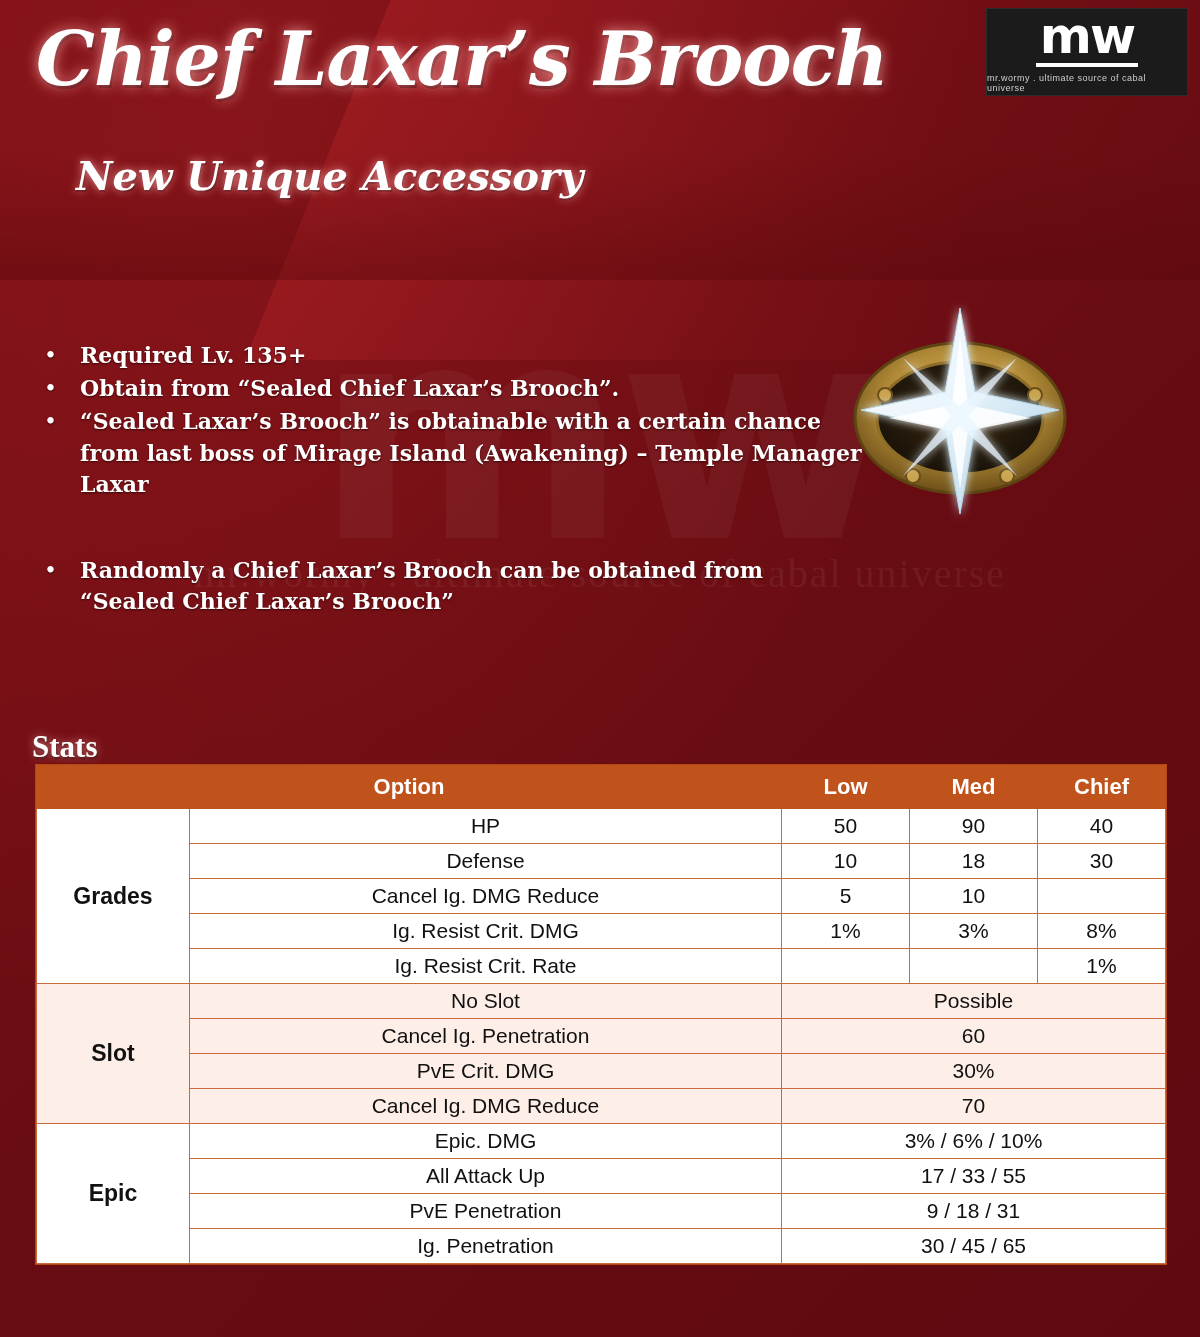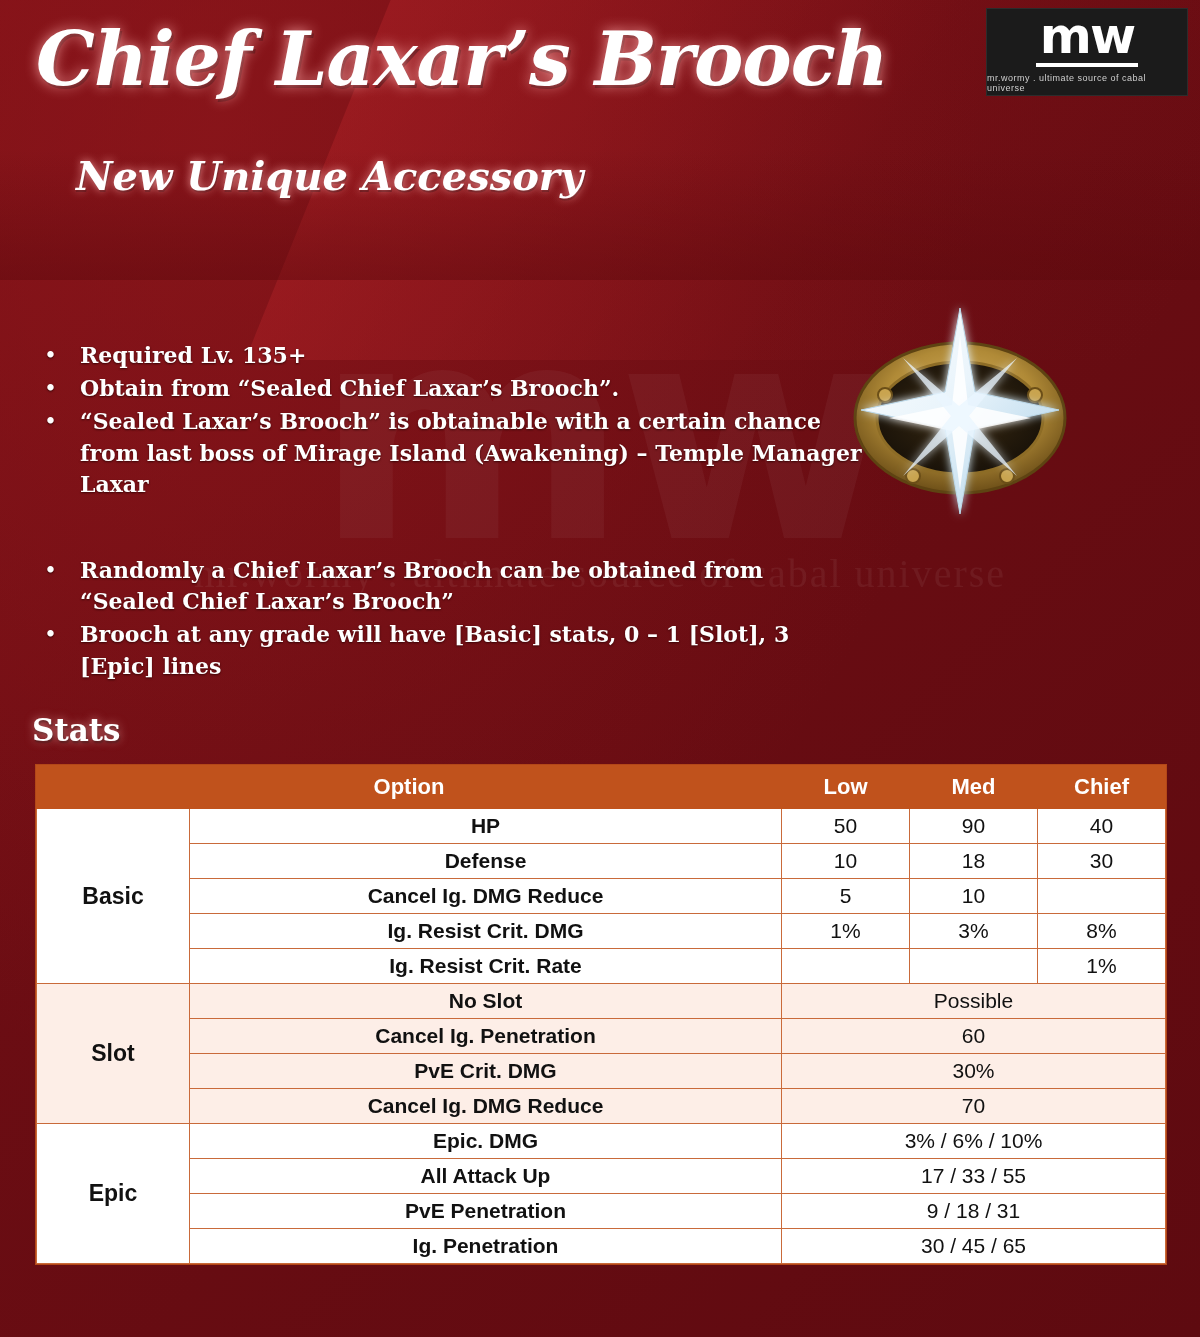--- a/index.html
+++ b/index.html
@@ -162,21 +162,21 @@
     left: 32px;
     font-family: "DejaVu Serif", serif;
     font-size: 31px;
     font-weight: bold;
     color: #ffffff;
     text-shadow: 0 0 10px rgba(255,190,190,0.6), 1px 2px 2px rgba(60,5,8,0.9);
     z-index: 4;
   }
   #sec-basic { top: 283px; }
   #sec-grades { top: 497px; }
-  #sec-stats { top: 712px; }
+  #sec-stats { top: 729px; font-family: Liberation Serif, serif; }
 
   .bullets {
     position: absolute;
     left: 62px;
     width: 800px;
     z-index: 4;
     font-family: "DejaVu Serif", serif;
     font-size: 22px;
     color: #ffffff;
     line-height: 1.42;
@@ -237,21 +237,21 @@
     font-size: 22px;
     border: 1px solid #c0521c;
     padding: 8px 6px;
   }
   .stats-table td.group {
     font-weight: bold;
     font-size: 23px;
     width: 140px;
   }
   .stats-table td.optname {
-    font-weight: bold;
+    font-weight: normal;
     text-align: center;
     font-size: 21px;
   }
   .stats-table tbody tr.slot td {
     background: #fdeee7;
   }
   .stats-table tbody tr.basic td,
   .stats-table tbody tr.epic td {
     background: #ffffff;
   }
@@ -295,23 +295,20 @@
       <li>
           <span class="cont">“Sealed Laxar’s Brooch” is obtainable with a certain chance from last boss of Mirage Island (Awakening) – Temple Manager Laxar</span>
         </li>
     </ul>
   </div>
 
   <div class="bullets" id="bul-grades">
     <ul>
       <li>
           <span class="cont">Randomly a Chief Laxar’s Brooch can be obtained from “Sealed Chief Laxar’s Brooch”</span>
-        </li>
-      <li>
-          <span class="cont">Brooch at any grade will have [Basic] stats, 0 – 1 [Slot], 3 [Epic] lines</span>
         </li>
     </ul>
   </div>
 
   <div class="section-head" id="sec-stats">Stats</div>
 
   <svg class="brooch" viewBox="0 0 250 225">
     <defs>
       <radialGradient id="ringg" cx="50%" cy="40%" r="60%">
         <stop offset="0%" stop-color="#d8b463"></stop>
@@ -354,21 +351,21 @@
       <tr>
         <th colspan="2">Option</th>
         <th class="col-low">Low</th>
         <th class="col-med">Med</th>
         <th class="col-high">Chief</th>
       </tr>
     </thead>
     <tbody>
 
       <tr class="basic">
-        <td class="group" rowspan="5">Basic</td>
+        <td class="group" rowspan="5">Grades</td>
         <td class="optname">HP</td>
         <td>50</td>
         <td>90</td>
         <td>40</td>
       </tr>
       <tr class="basic">
         <td class="optname">Defense</td>
         <td>10</td>
         <td>18</td>
         <td>30</td>

